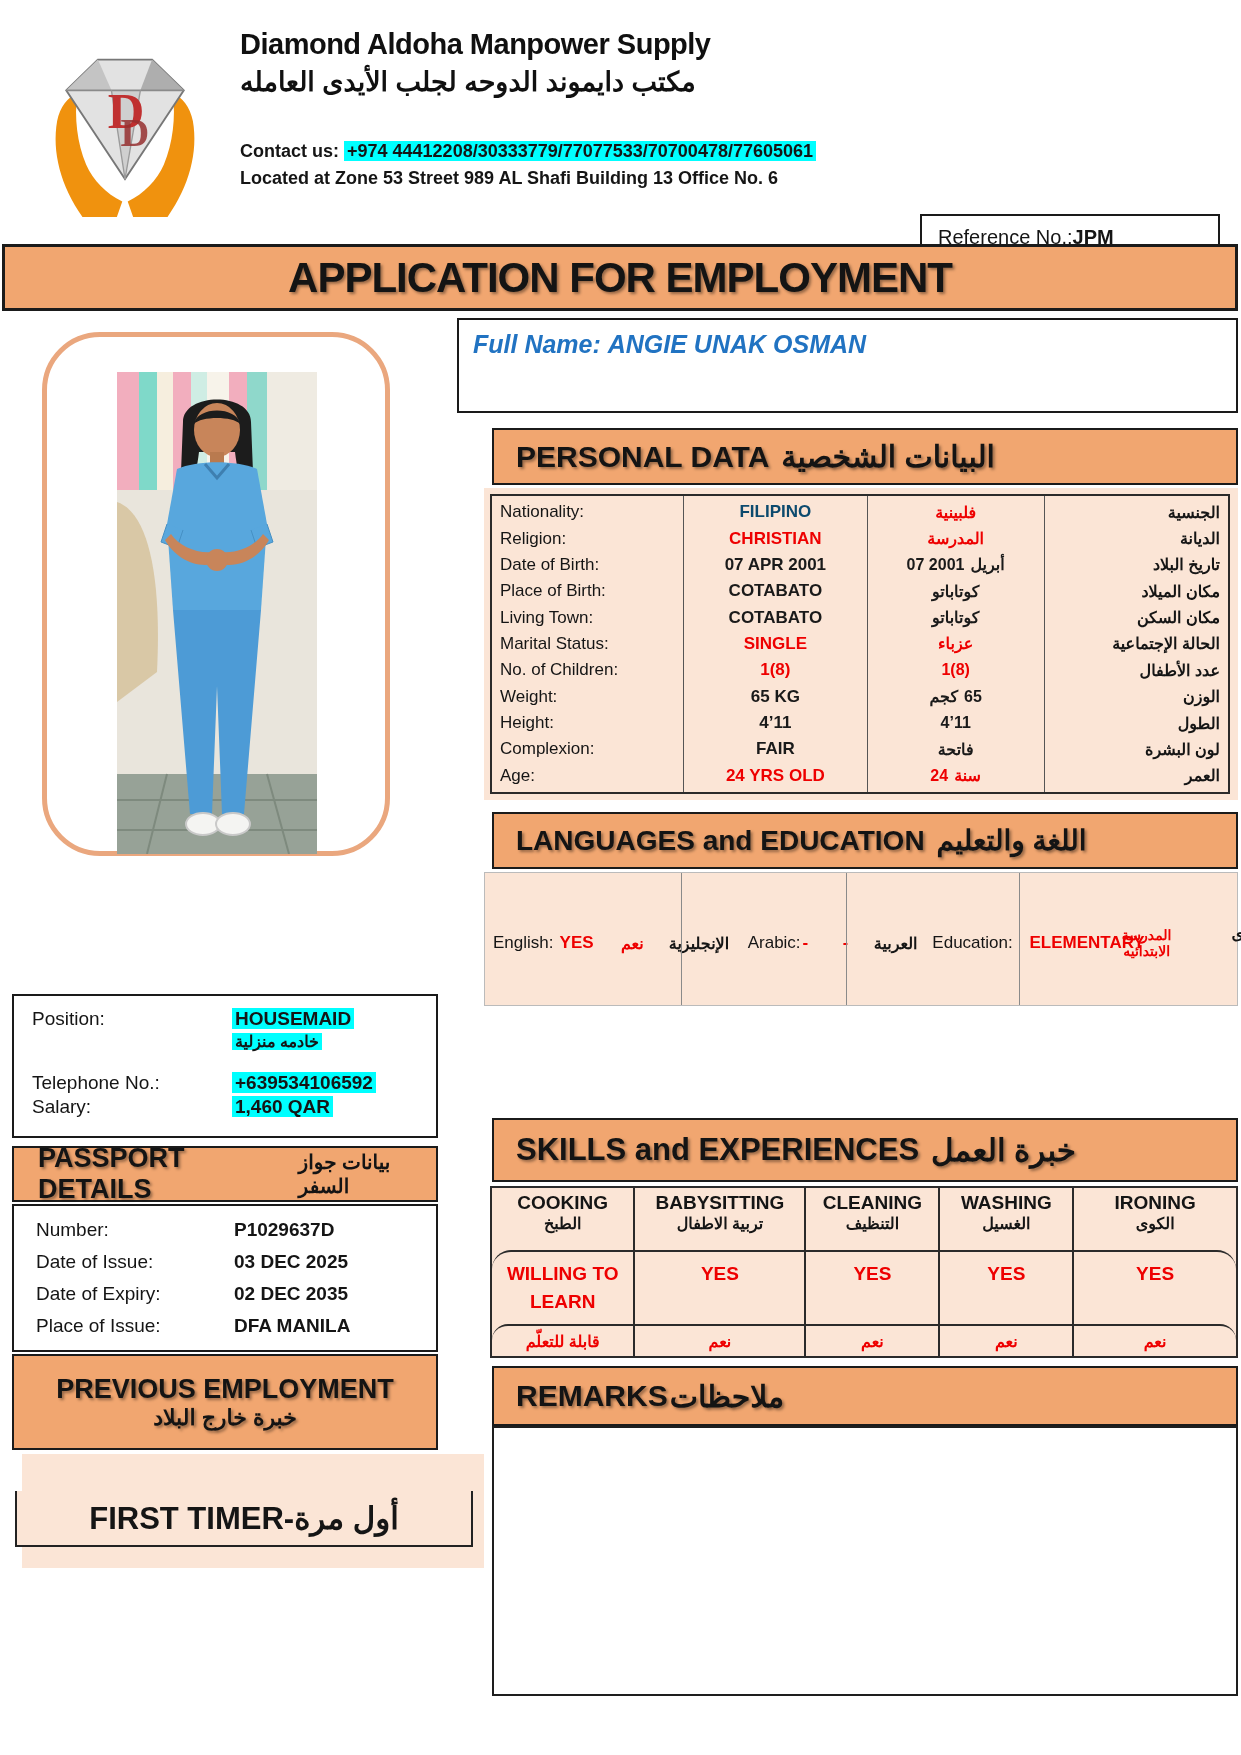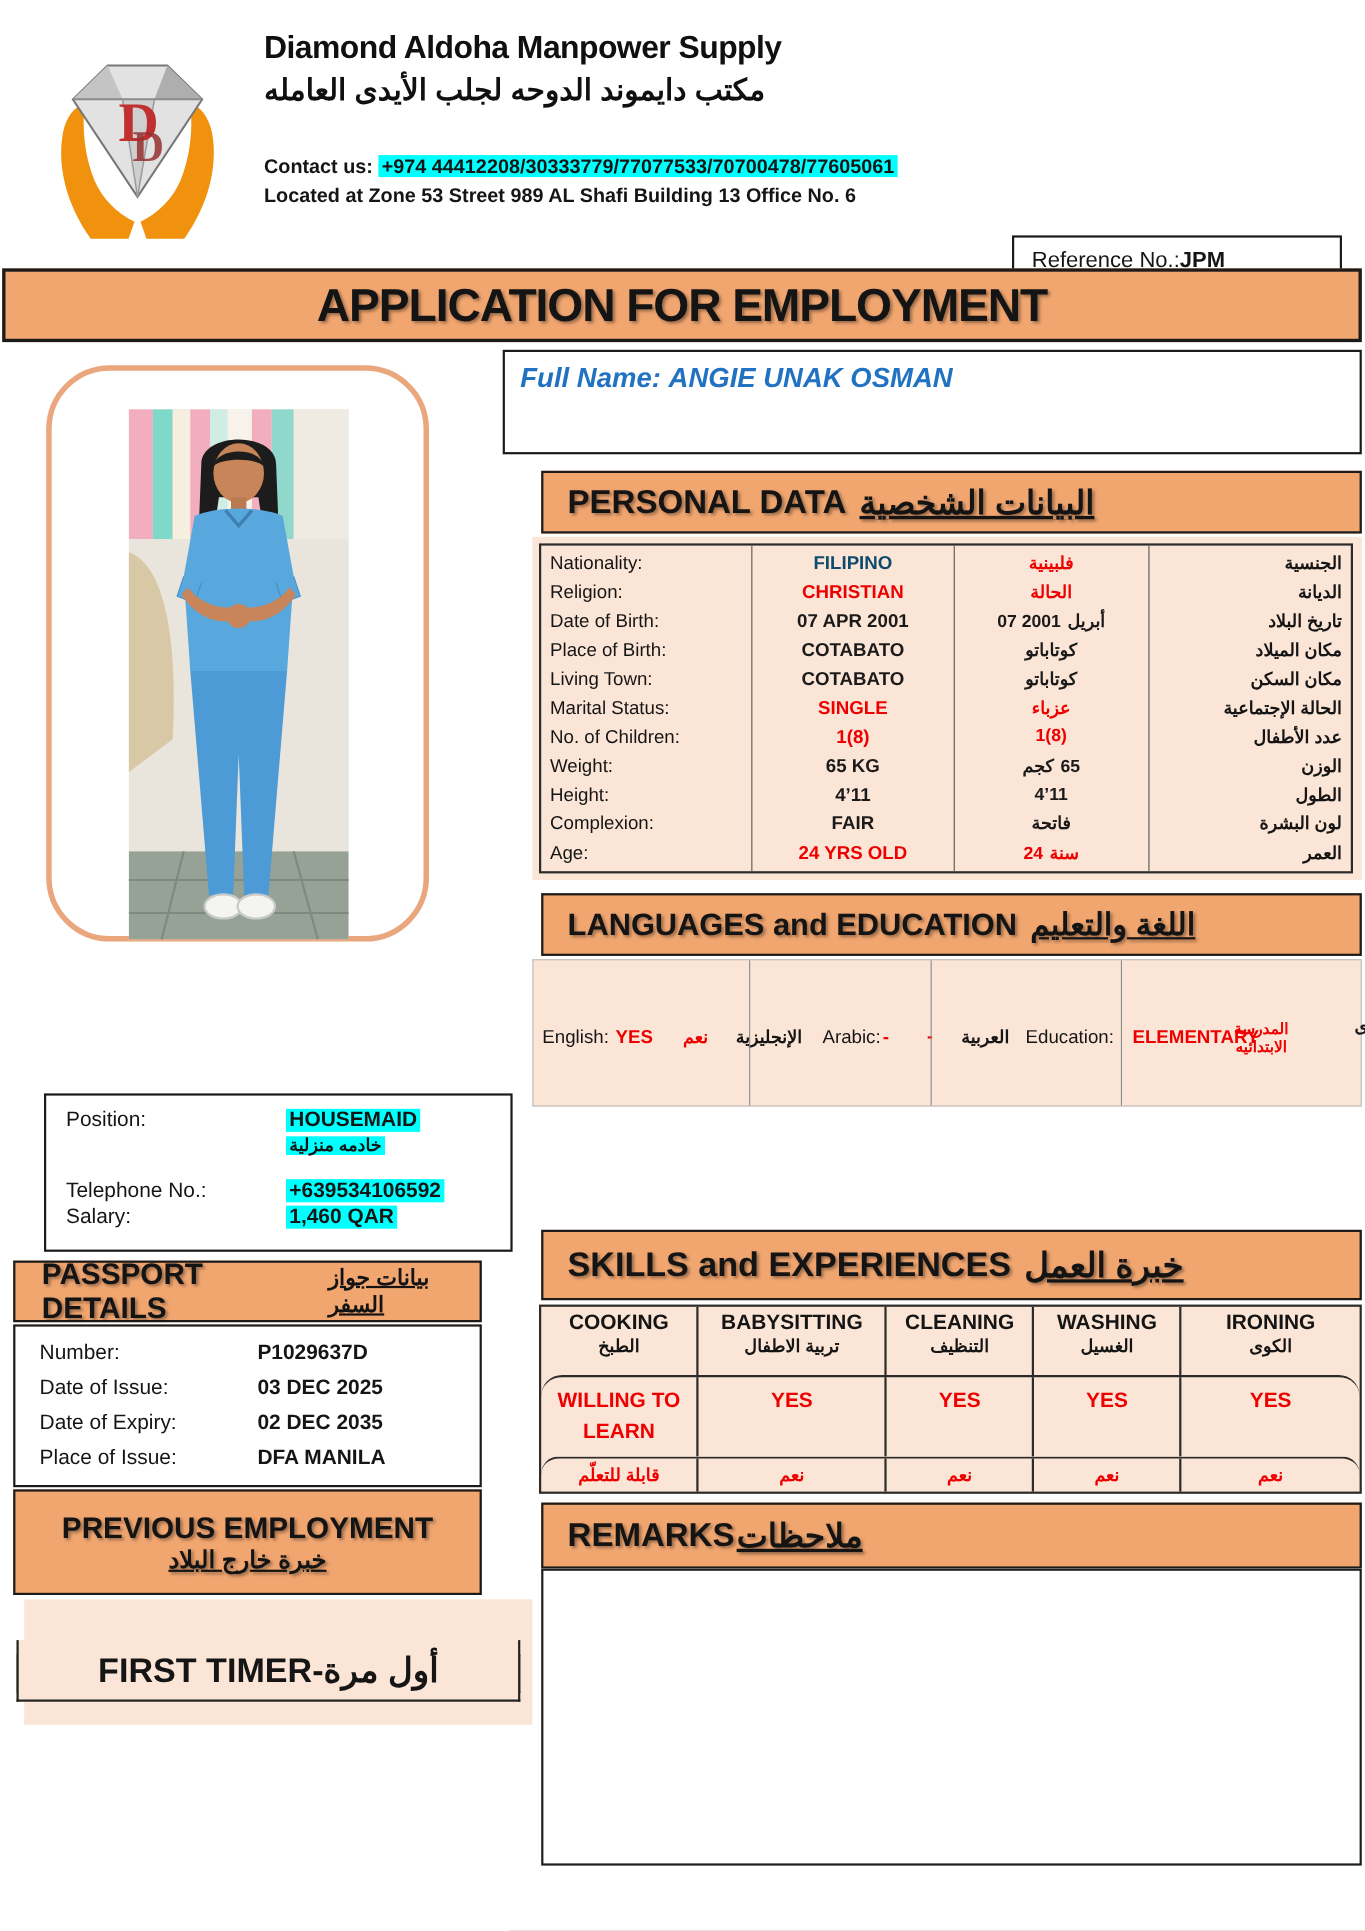--- a/index.html
+++ b/index.html
@@ -16,21 +16,21 @@
   .company-name{left:240px;top:28px;font-size:29px;font-weight:bold;letter-spacing:-0.5px;color:#101010;}
   .company-name-ar{left:240px;top:66px;font-size:27px;font-weight:bold;color:#101010;}
   .contact-line{left:240px;top:141px;font-size:18px;font-weight:bold;}
   .hl{background:var(--cyan);padding:0 3px;}
   .address-line{left:240px;top:168px;font-size:18px;font-weight:bold;}
   .ref-box{left:920px;top:214px;width:300px;height:47px;border:2px solid #1a1a1a;
            display:flex;align-items:center;padding-left:16px;font-size:20px;}
   
   .banner{background:var(--banner);border:2px solid #1b1b1b;display:flex;align-items:center;
           font-weight:bold;color:#141414;text-shadow:2px 2px 3px rgba(0,0,0,.38);}
-  .banner .ar{margin-left:12px;text-decoration:underline;}
+  .banner .ar{margin-left:12px;}
   .app-banner{left:2px;top:244px;width:1236px;height:67px;justify-content:center;
               font-size:42px;letter-spacing:-1px;border-width:3px;}
   .fullname-box{left:457px;top:318px;width:781px;height:95px;border:2px solid #1a1a1a;
                 padding:10px 0 0 14px;font-size:25px;font-weight:bold;color:var(--name_blue);font-style:italic;}
   
   .photo-frame{left:42px;top:332px;width:348px;height:524px;border:5px solid var(--frame);
                border-radius:58px;background:#fff;}
   .photo{left:117px;top:372px;width:200px;height:482px;}
   
   .sec-banner{left:492px;width:746px;height:57px;padding-left:22px;font-size:30px;}
@@ -48,21 +48,21 @@
   .c-val{width:25%;text-align:center;font-weight:bold;}
   .c-valar{width:24%;text-align:center;font-weight:bold;font-size:16px;}
   .c-lblar{width:25%;text-align:right;font-weight:bold;font-size:16px;}
   .vline{position:absolute;top:0;bottom:0;width:1px;background:#555;}
   .valar-seg{display:inline-block;margin:0 3px;}
   .valar-seg:empty{display:none;margin:0;}
   .lang-backdrop{left:484px;top:872px;width:754px;height:134px;border:1px solid #bbb;
                  display:flex;flex-direction:row;padding:8px 0 0 0;gap:7px;}
   .lang-backdrop .vline{background:#8a8a8a;}
   
-  .pos-box{left:12px;top:994px;width:426px;height:144px;border:2px solid #1a1a1a;padding:12px 0 0 18px;font-size:19px;margin-left:28px;}
+  .pos-box{left:12px;top:994px;width:426px;height:144px;border:2px solid #1a1a1a;padding:12px 0 0 18px;font-size:19px;}
   .pos-row{display:flex;margin-bottom:2px;}
   .pos-lbl{width:200px;}
   .pos-val{font-weight:bold;}
   .pos-gap{height:18px;}
   .lbanner{left:12px;width:426px;}
   .pass-banner{top:1146px;height:56px;padding-left:24px;font-size:27px;}
   .pass-banner .ar{font-size:20px;text-shadow:none;}
   .pass-box{left:12px;top:1204px;width:426px;height:148px;border:2px solid #1a1a1a;
             display:flex;flex-direction:column;justify-content:space-around;padding:8px 0 8px 22px;font-size:19px;}
   .pass-row{display:flex;}
@@ -192,21 +192,21 @@
 
     <div class="pt-row">
       <div class="c c-lbl">Nationality:</div>
       <div class="c c-val" style="color: #0c4a6e;">FILIPINO</div>
       <div class="c c-valar" style="color: rgb(238, 0, 0);"><span class="valar-seg">فلبينية</span></div>
       <div class="c c-lblar">الجنسية</div>
     </div>
     <div class="pt-row">
       <div class="c c-lbl">Religion:</div>
       <div class="c c-val" style="color: rgb(238, 0, 0);">CHRISTIAN</div>
-      <div class="c c-valar" style="color: rgb(238, 0, 0);"><span class="valar-seg">الحالة</span></div>
+      <div class="c c-valar" style="color: rgb(238, 0, 0);"><span class="valar-seg">المدرسة</span></div>
       <div class="c c-lblar">الديانة</div>
     </div>
     <div class="pt-row">
       <div class="c c-lbl">Date of Birth:</div>
       <div class="c c-val" style="color: rgb(26, 26, 26);">07 APR 2001</div>
       <div class="c c-valar" style="color: rgb(26, 26, 26);"><span class="valar-seg">07 2001</span><span class="valar-seg">أبريل</span></div>
       <div class="c c-lblar">تاريخ البلاد</div>
     </div>
     <div class="pt-row">
       <div class="c c-lbl">Place of Birth:</div>

